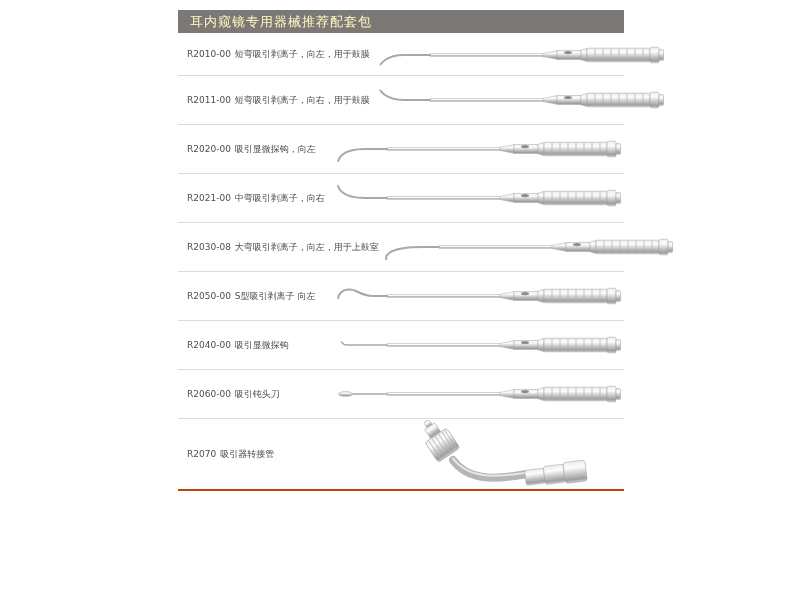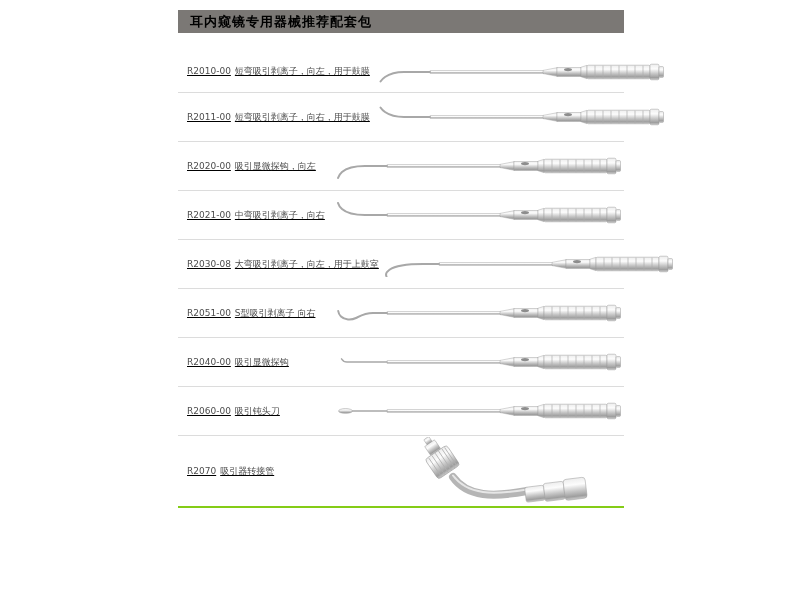--- a/index.html
+++ b/index.html
@@ -4,33 +4,33 @@
 <style>
   html,body{margin:0;padding:0;}
   body{
     width:800px;height:600px;background:#ffffff;overflow:hidden;
     font-family:"DejaVu Sans",sans-serif;
     -webkit-font-smoothing:antialiased;
   }
   .page{position:relative;width:800px;height:600px;background:#ffffff;}
   .content{position:absolute;left:178px;top:10px;width:446px;}
   .header-bar{
-    height:23px;line-height:23px;background:#7b7875;color:#000000;
-    font-size:13px;font-weight:700;letter-spacing:1px;
+    height:23px;line-height:23px;background:#7b7875;color:#fef9c3;
+    font-size:13px;font-weight:400;letter-spacing:1px;
     padding-left:12px;box-sizing:border-box;
   }
-  .rows{margin-top:18px;text-decoration:underline;}
+  .rows{margin-top:1px;}
   .row{
     position:relative;height:49px;
     border-bottom:1px solid #dcdcdc;
     display:flex;align-items:center;justify-content:space-between;
     box-sizing:border-box;
   }
   .row.row-short{height:42px;}
-  .row.row-tall{height:72px;border-bottom:2px solid #84cc16;}
+  .row.row-tall{height:72px;border-bottom:2px solid #c2410c;}
   .label{
     font-size:9px;color:#4d4d4d;white-space:nowrap;
     padding-left:9px;letter-spacing:0px;
   }
   .label .code{margin-right:4px;}
   .inst{flex:0 0 auto;margin-right:2px;display:block;}
   .tip{stroke:#a8a8a8;stroke-width:2;fill:none;stroke-linecap:round;}
   .thin{stroke-width:1.4;}
 </style>
 </head>
@@ -100,28 +100,28 @@
 
       <div class="row">
         <span class="label"><span class="code">R2030-08</span><span>大弯吸引剥离子，向左，用于上鼓室</span></span>
         <svg class="inst" width="295" height="26" viewBox="0 0 295 26">
           <use href="#handle"></use>
           <path class="tip" d="M60,13 H44 C30,13 16,14.8 10.5,18.8 C7.2,21.2 6.5,23.6 7.5,25.4"></path>
         </svg>
       </div>
 
 
-
       <div class="row">
-        <span class="label"><span class="code">R2051-00</span><span>S型吸引剥离子 向右</span></span>
+        <span class="label"><span class="code">R2050-00</span><span>S型吸引剥离子 向左</span></span>
         <svg class="inst" width="295" height="26" viewBox="0 0 295 26">
           <use href="#handle"></use>
-          <path class="tip" d="M60,13 H46 C38,13 34,15.5 29,18 C24,20.5 17.5,20 14,16.5 C12.2,14.7 11.4,12.8 11.2,11"></path>
+          <path class="tip" d="M60,13 H46 C38,13 34,10.5 29,8 C24,5.5 17.5,6 14,9.5 C12.2,11.3 11.4,13.2 11.2,15"></path>
         </svg>
       </div>
+
 
       <div class="row">
         <span class="label"><span class="code">R2040-00</span><span>吸引显微探钩</span></span>
         <svg class="inst" width="295" height="26" viewBox="0 0 295 26">
           <use href="#handle"></use>
           <path class="tip thin" d="M60,13 H20 Q16.5,13 14.5,9.8"></path>
         </svg>
       </div>
 
       <div class="row">

